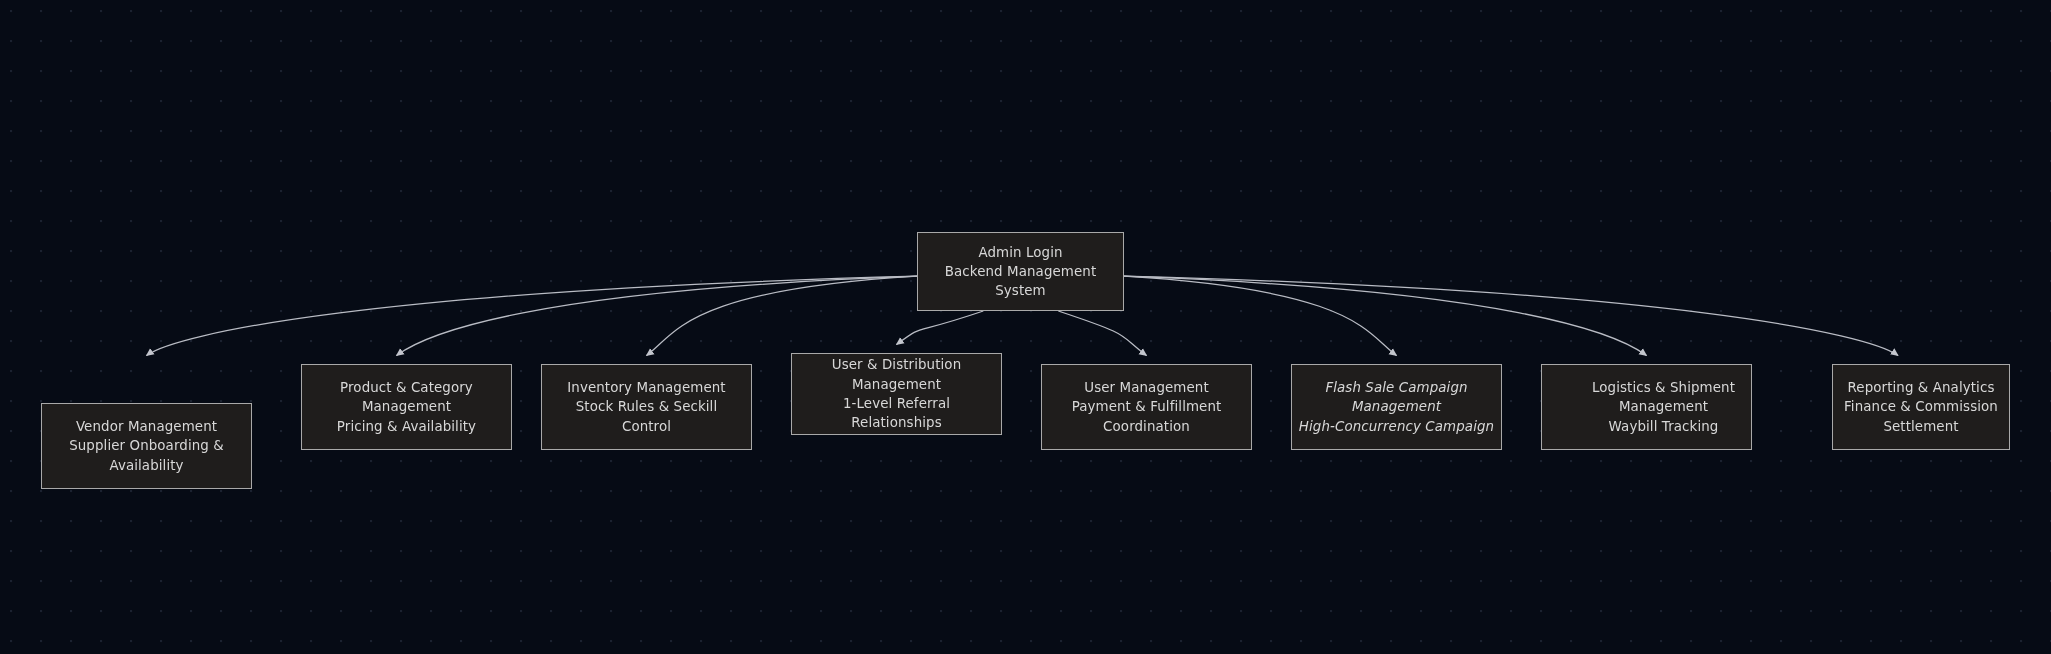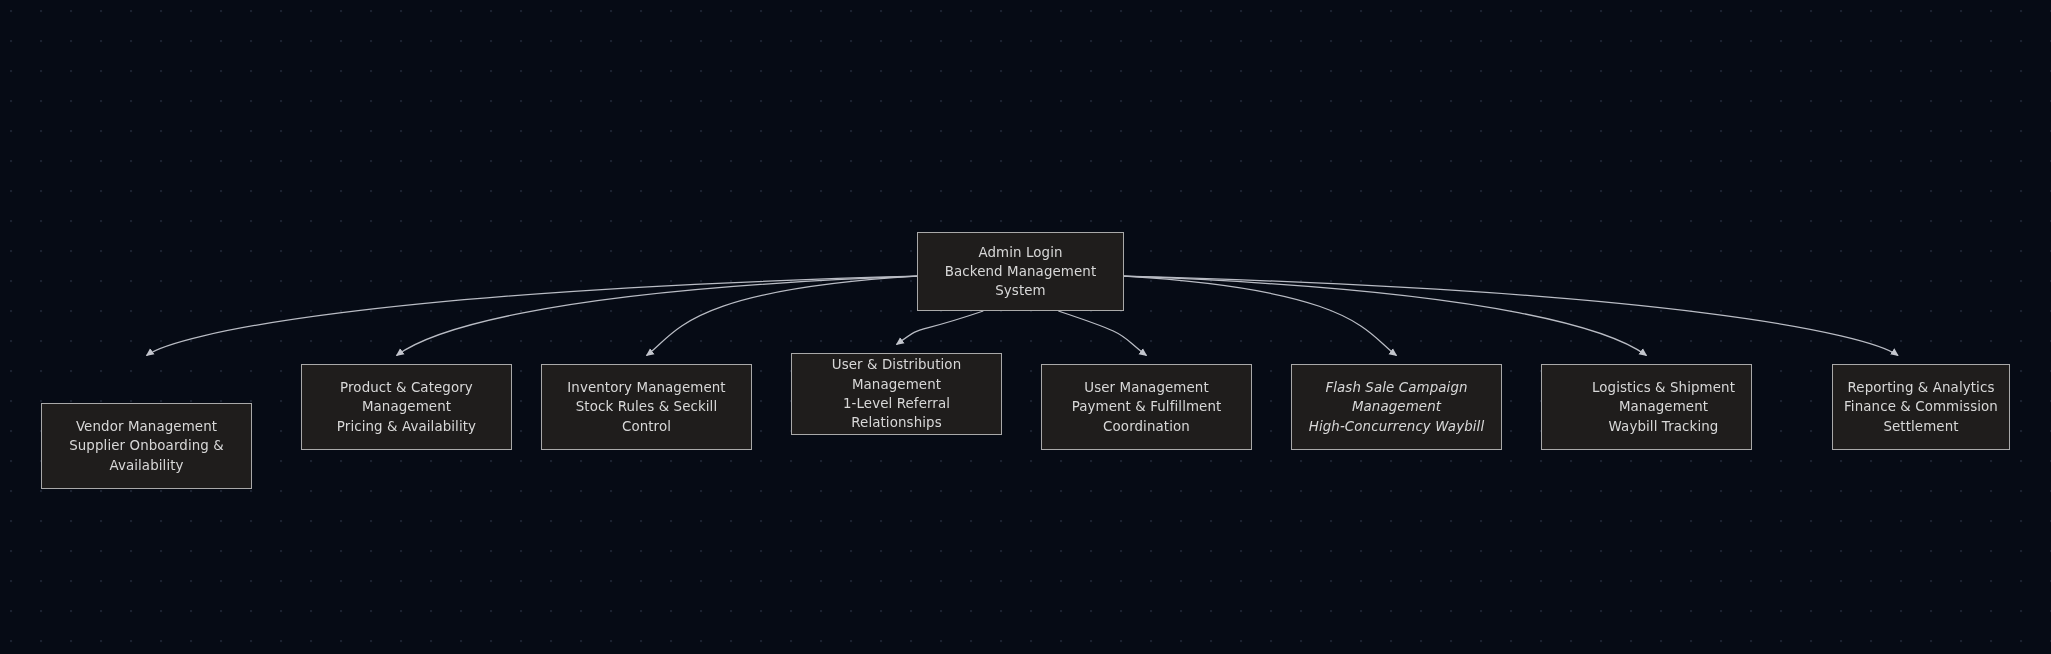--- a/index.html
+++ b/index.html
@@ -100,21 +100,21 @@
         <span class="line">Relationships</span>
       </div>
       <div class="node" style="left: 1041px; top: 364px; width: 211px; height: 86px;">
         <span class="line">User Management</span>
         <span class="line">Payment &amp; Fulfillment</span>
         <span class="line">Coordination</span>
       </div>
       <div class="node" style="left: 1291px; top: 364px; width: 211px; height: 86px; font-style: italic;">
         <span class="line">Flash Sale Campaign</span>
         <span class="line">Management</span>
-        <span class="line">High-Concurrency Waybill</span>
+        <span class="line">High-Concurrency Campaign</span>
       </div>
       <div class="node" style="left: 1541px; top: 364px; width: 211px; height: 86px; padding-left: 34px;">
         <span class="line">Logistics &amp; Shipment</span>
         <span class="line">Management</span>
         <span class="line">Waybill Tracking</span>
       </div>
       <div class="node" style="left: 1832px; top: 364px; width: 178px; height: 86px;">
         <span class="line">Reporting &amp; Analytics</span>
         <span class="line">Finance &amp; Commission</span>
         <span class="line">Settlement</span>

